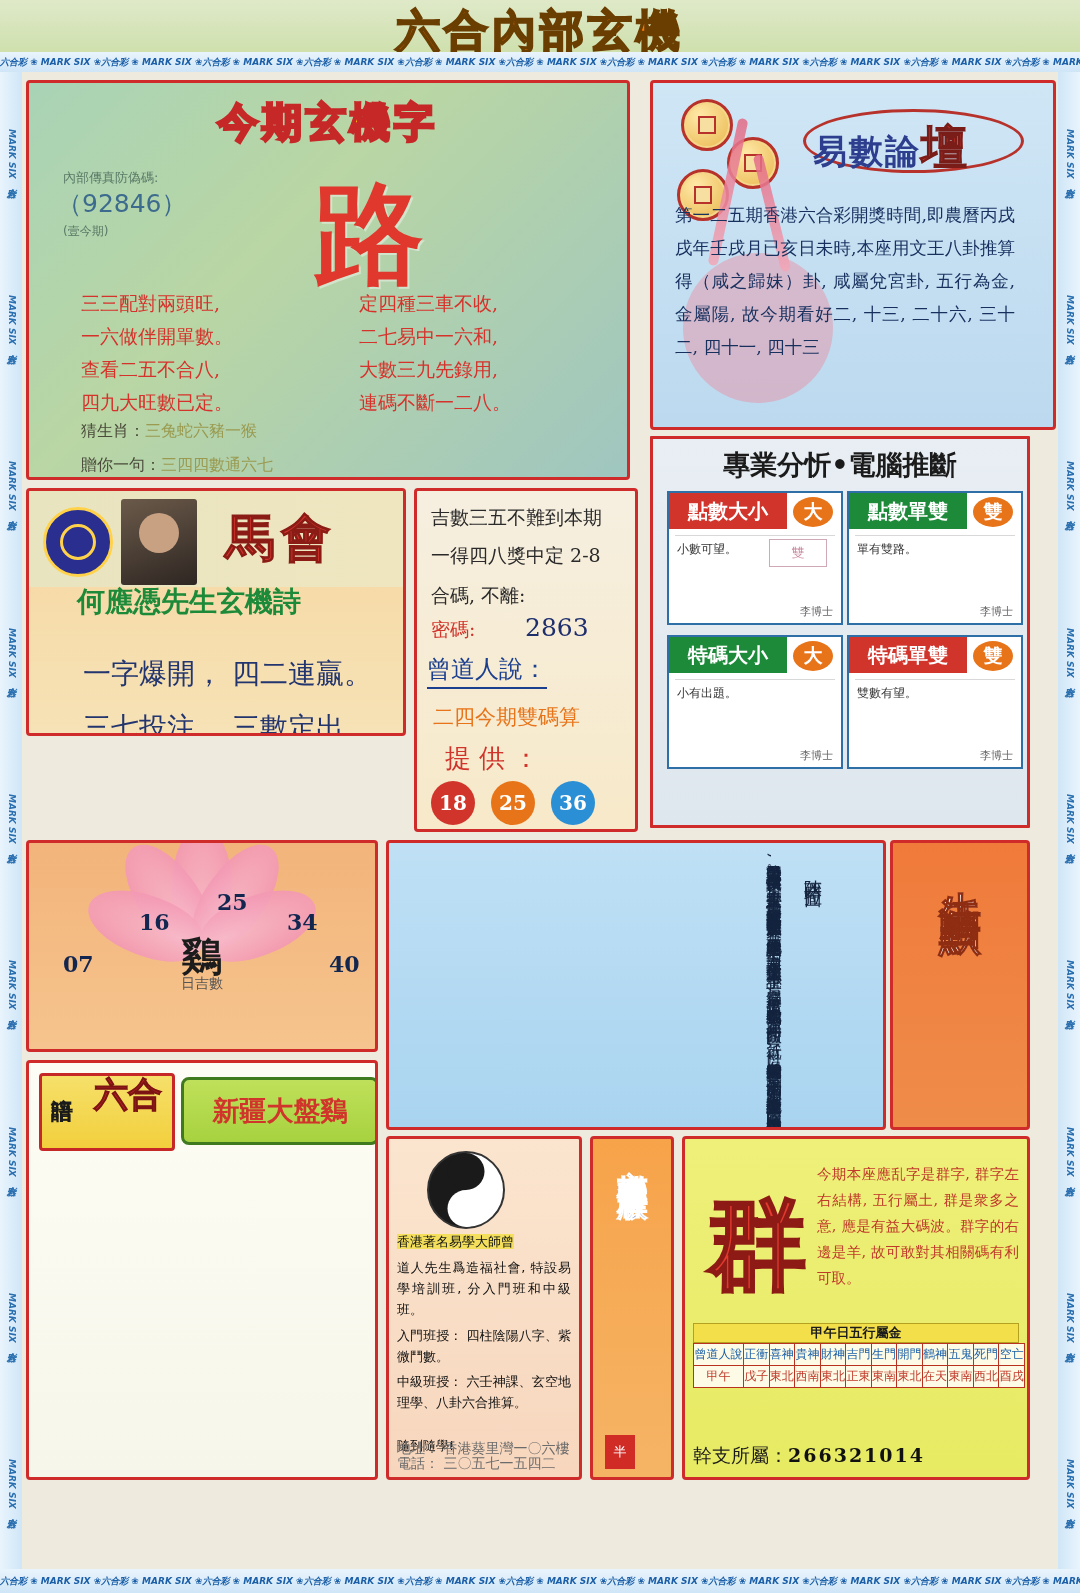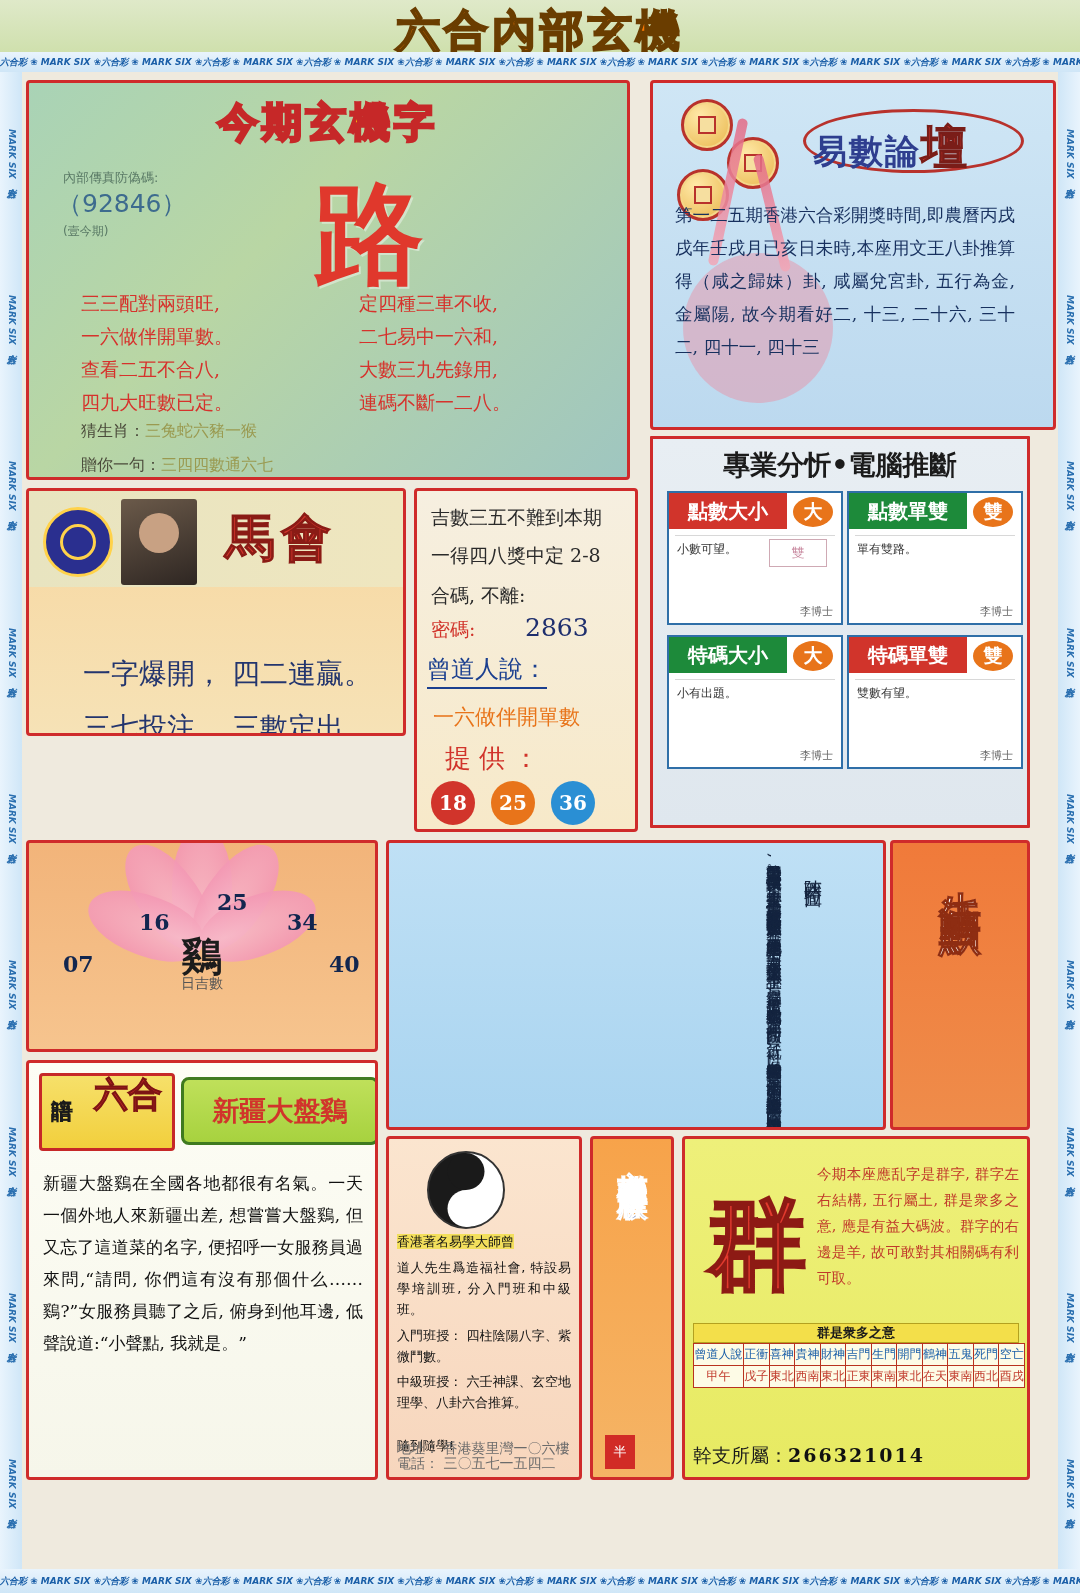--- a/index.html
+++ b/index.html
@@ -360,33 +360,34 @@
       <div class="note">雙數有望。</div>
       <div class="sig">李博士</div>
     </div>
   </div>
 
   <div class="panel" id="box-ma">
     <div class="topbar"></div>
     <div class="logo"></div>
     <div class="photo"></div>
     <div class="ma">馬會</div>
+    <div class="name">何應憑先生玄機詩</div>
     <div class="l1">一字爆開， 四二連贏。</div>
     <div class="l2">三七投注， 三數定出。</div>
     <div class="l3">（一六爆冷門）</div>
   </div>
 
   <div class="panel" id="box-mid">
     <div class="t t1">吉數三五不難到本期</div>
     <div class="t t2">一得四八獎中定 2-8</div>
     <div class="t t3">合碼, 不離:</div>
     <div class="mm">密碼:</div>
     <div class="mmv">2863</div>
     <div class="ren">曾道人說：</div>
-    <div class="sub">一六做伴開單數</div>
+    <div class="sub">二四今期雙碼算</div>
     <div class="prov">提供：</div>
     <div class="balls">
       <div class="ball" style="background:#d1342b">18</div>
       <div class="ball" style="background:#e8741a">25</div>
       <div class="ball" style="background:#2a8fd4">36</div>
     </div>
   </div>
 
   <div class="panel" id="box-lotus">
     <div class="petal" style="transform:translate(-50%,-100%) rotate(0deg)"></div>
@@ -410,21 +411,20 @@
   <div class="panel" id="box-story-side">
     <div class="vt">生活幽默</div>
   </div>
 
   <div class="panel" id="box-food">
     <div class="badge">
       <div class="l">暗語</div>
       <div class="r">六合</div>
     </div>
     <div class="dish">新疆大盤鷄</div>
-    <div class="txt">新疆大盤鷄在全國各地都很有名氣。一天一個外地人來新疆出差, 想嘗嘗大盤鷄, 但又忘了這道菜的名字, 便招呼一女服務員過來問,“請問, 你們這有沒有那個什么……鷄?”女服務員聽了之后, 俯身到他耳邊, 低聲說道:“小聲點, 我就是。”</div>
   </div>
 
   <div class="panel" id="box-master">
     <div class="yy"></div>
     <div class="l" style="top:92px"><span class="hl">香港著名易學大師曾</span></div>
     <div class="l" style="top:118px">道人先生爲造福社會, 特設易學培訓班, 分入門班和中級班。</div>
     <div class="l" style="top:186px">入門班授： 四柱陰陽八字、紫微鬥數。</div>
     <div class="l" style="top:232px">中級班授： 六壬神課、玄空地理學、八卦六合推算。</div>
     <div class="l" style="top:296px">隨到隨學!</div>
     <div class="foot">
@@ -435,21 +435,21 @@
 
   <div class="panel" id="box-explain">
     <div class="vt">玄機字解釋版</div>
     <div class="stamp">半</div>
     <div class="stamp2">陳</div>
   </div>
 
   <div class="panel" id="box-qun">
     <div class="big">群</div>
     <div class="txt">今期本座應乱字是群字, 群字左右結構, 五行屬土, 群是衆多之意, 應是有益大碼波。群字的右邊是羊, 故可敢對其相關碼有利可取。</div>
-    <div class="wx">群是衆多之意</div>
+    <div class="wx">甲午日五行屬金</div>
     <table>
       <tbody>
           <tr id="qun-row-0">
             <td class="h">曾道人說</td>
             <td class="h">正衝</td>
             <td class="h">喜神</td>
             <td class="h">貴神</td>
             <td class="h">財神</td>
             <td class="h">吉門</td>
             <td class="h">生門</td>

